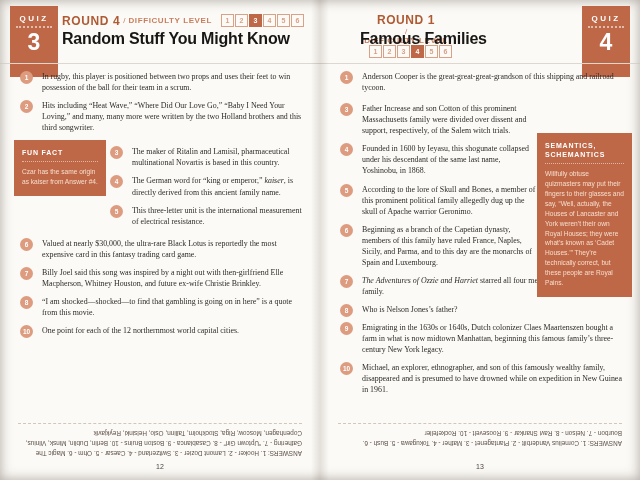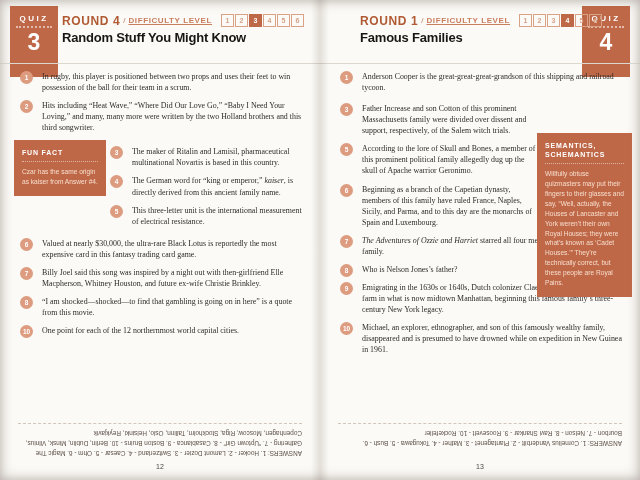--- a/index.html
+++ b/index.html
@@ -30,30 +30,30 @@
   .page.left .quizbox{left:10px;}
   .page.right .quizbox{right:10px;}
   .quizbox .qlbl{font-size:8px;font-weight:bold;letter-spacing:2.5px;margin-top:8px;}
   .quizbox .qdots{border-top:2px dotted rgba(255,255,255,.55);margin:3px 6px 1px 6px;}
   .quizbox .qnum{font-size:23px;font-weight:bold;line-height:26px;}
 
   
   .roundrow{position:absolute;top:13px;height:15px;display:flex;align-items:center;
     font-family:"Liberation Sans",sans-serif;white-space:nowrap;}
   .page.left .roundrow{left:62px;}
-  .page.right .roundrow{left:40px;}
+  .page.right .roundrow{left:40px;flex-direction:column;}
   .roundlbl{color:#b05a33;font-weight:bold;font-size:12px;letter-spacing:.6px;}
   .slash{color:#c97e5e;font-size:8px;margin:0 3px;}
-  .difflbl{color:#c97e5e;font-weight:bold;font-size:8px;letter-spacing:.6px;text-decoration:underline;}
+  .difflbl{color:#c97e5e;font-weight:bold;font-size:8px;letter-spacing:.6px;}
   .diffscale{display:flex;gap:1px;margin-left:9px;}
   .dbox{width:13px;height:13px;border:1px solid #d9a186;box-sizing:border-box;
     color:#d9a186;font-size:7px;font-weight:bold;line-height:11px;text-align:center;}
   .dbox.active{background:var(--orange);border-color:var(--orange);color:#fff;}
   .ptitle{position:absolute;top:30px;font-family:"Liberation Sans",sans-serif;
-    font-weight:bold;font-size:13px;letter-spacing:-.2px;color:#191715;white-space:nowrap;}
+    font-weight:bold;font-size:16px;letter-spacing:-.2px;color:#191715;white-space:nowrap;}
   .page.left .ptitle{left:62px;}
   .page.right .ptitle{left:40px;}
   .headrule{position:absolute;top:63px;left:0;right:0;border-top:1px solid #dcd7cf;}
 
   
   .questions{position:absolute;top:71px;left:20px;right:14px;}
   .q{position:relative;padding-left:22px;margin-bottom:7px;font-size:7.9px;line-height:1.4;}
   .q .qbadge{position:absolute;left:0;top:0;width:13px;height:13px;border-radius:50%;
     background:var(--orange-light);color:#fff;font-family:"Liberation Sans",sans-serif;
     font-size:6.5px;font-weight:bold;line-height:13px;text-align:center;}
@@ -180,20 +180,24 @@
     <div class="questions">
       <div class="q">
         <span class="qbadge">1</span>
         <span>Anderson Cooper is the great-great-great-grandson of this shipping and railroad tycoon.</span>
       </div>
       <div class="q narrow" style="margin-top:10px;">
         <span class="qbadge">3</span>
         <span>Father Increase and son Cotton of this prominent Massachusetts family were divided over dissent and support, respectively, of the Salem witch trials.</span>
       </div>
       <div class="q narrow">
+        <span class="qbadge">4</span>
+        <span>Founded in 1600 by Ieyasu, this shogunate collapsed under his descendant of the same last name, Yoshinobu, in 1868.</span>
+      </div>
+      <div class="q narrow">
         <span class="qbadge">5</span>
         <span>According to the lore of Skull and Bones, a member of this prominent political family allegedly dug up the skull of Apache warrior Geronimo.</span>
       </div>
       <div class="q narrow">
         <span class="qbadge">6</span>
         <span>Beginning as a branch of the Capetian dynasty, members of this family have ruled France, Naples, Sicily, and Parma, and to this day are the monarchs of Spain and Luxembourg.</span>
       </div>
       <div class="q">
         <span class="qbadge">7</span>
         <span><i>The Adventures of Ozzie and Harriet</i><span> starred all four members of this real-life family.</span></span>

